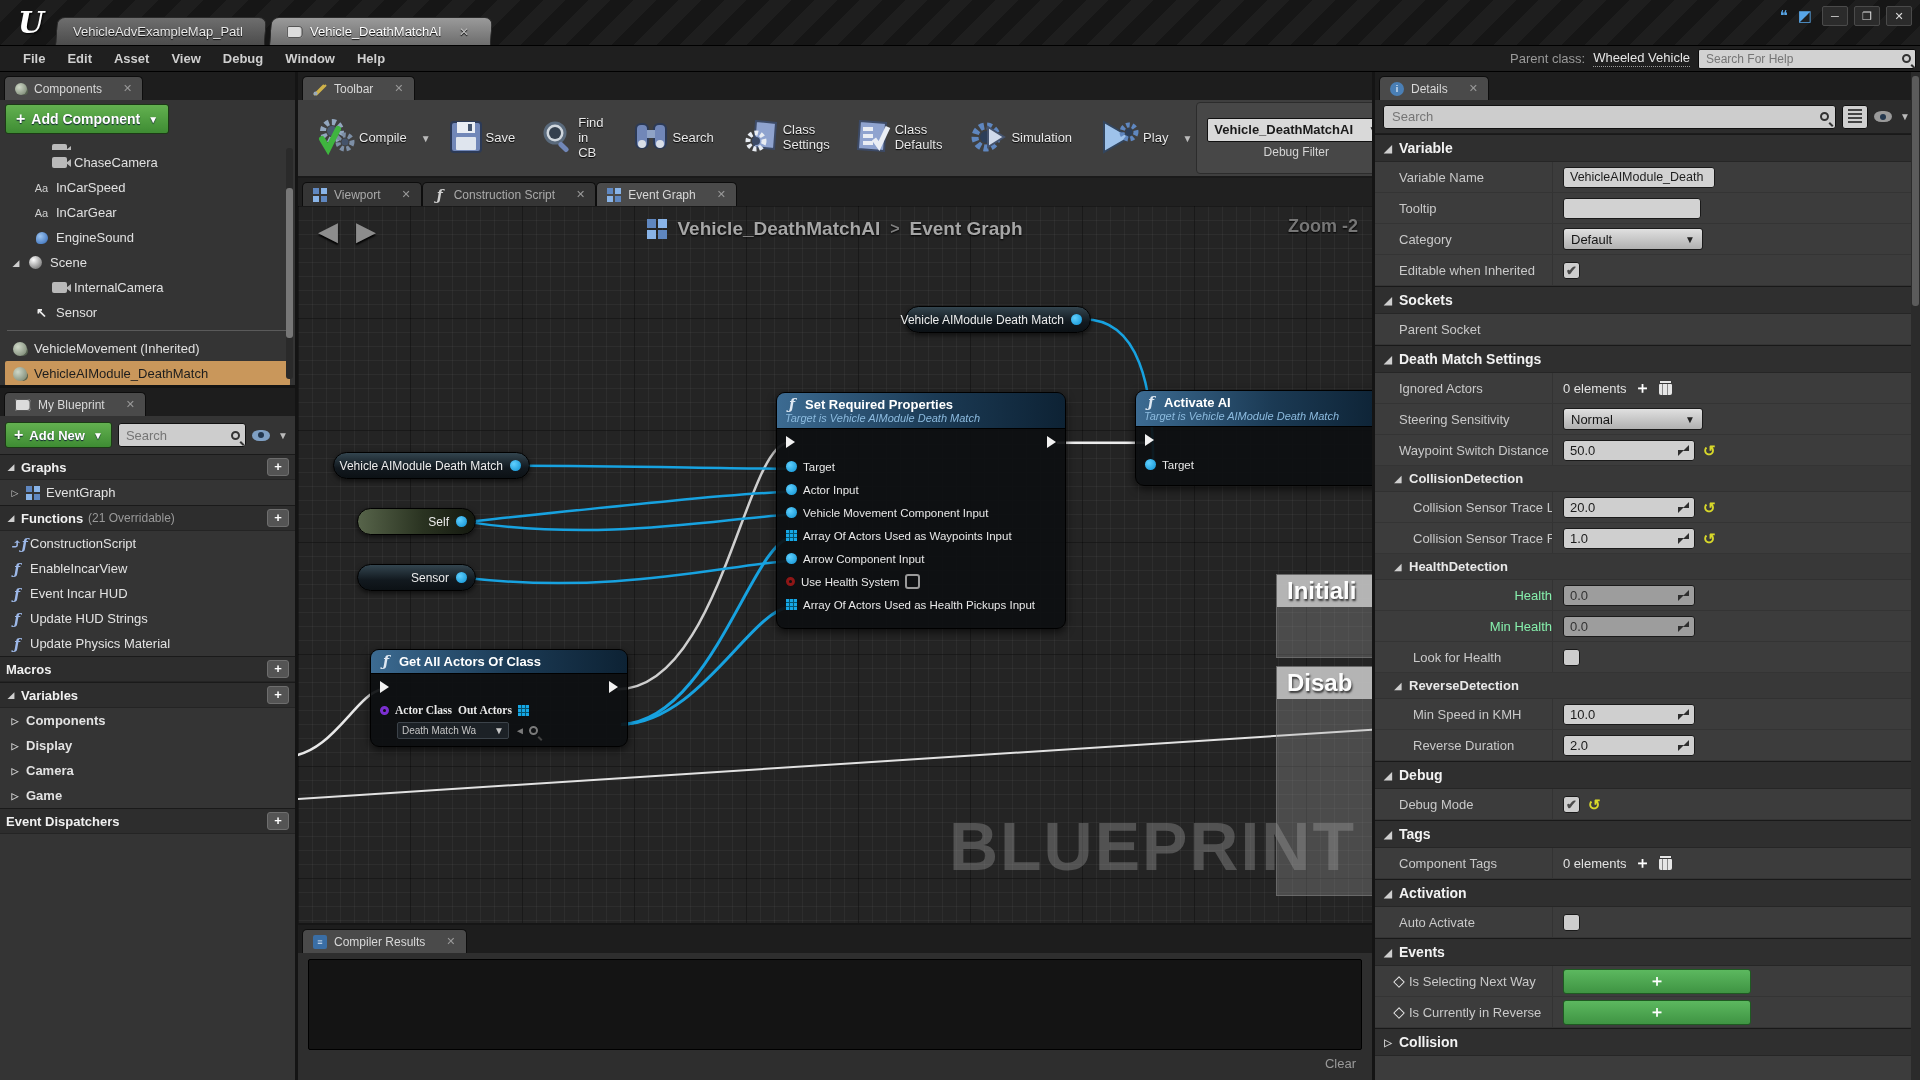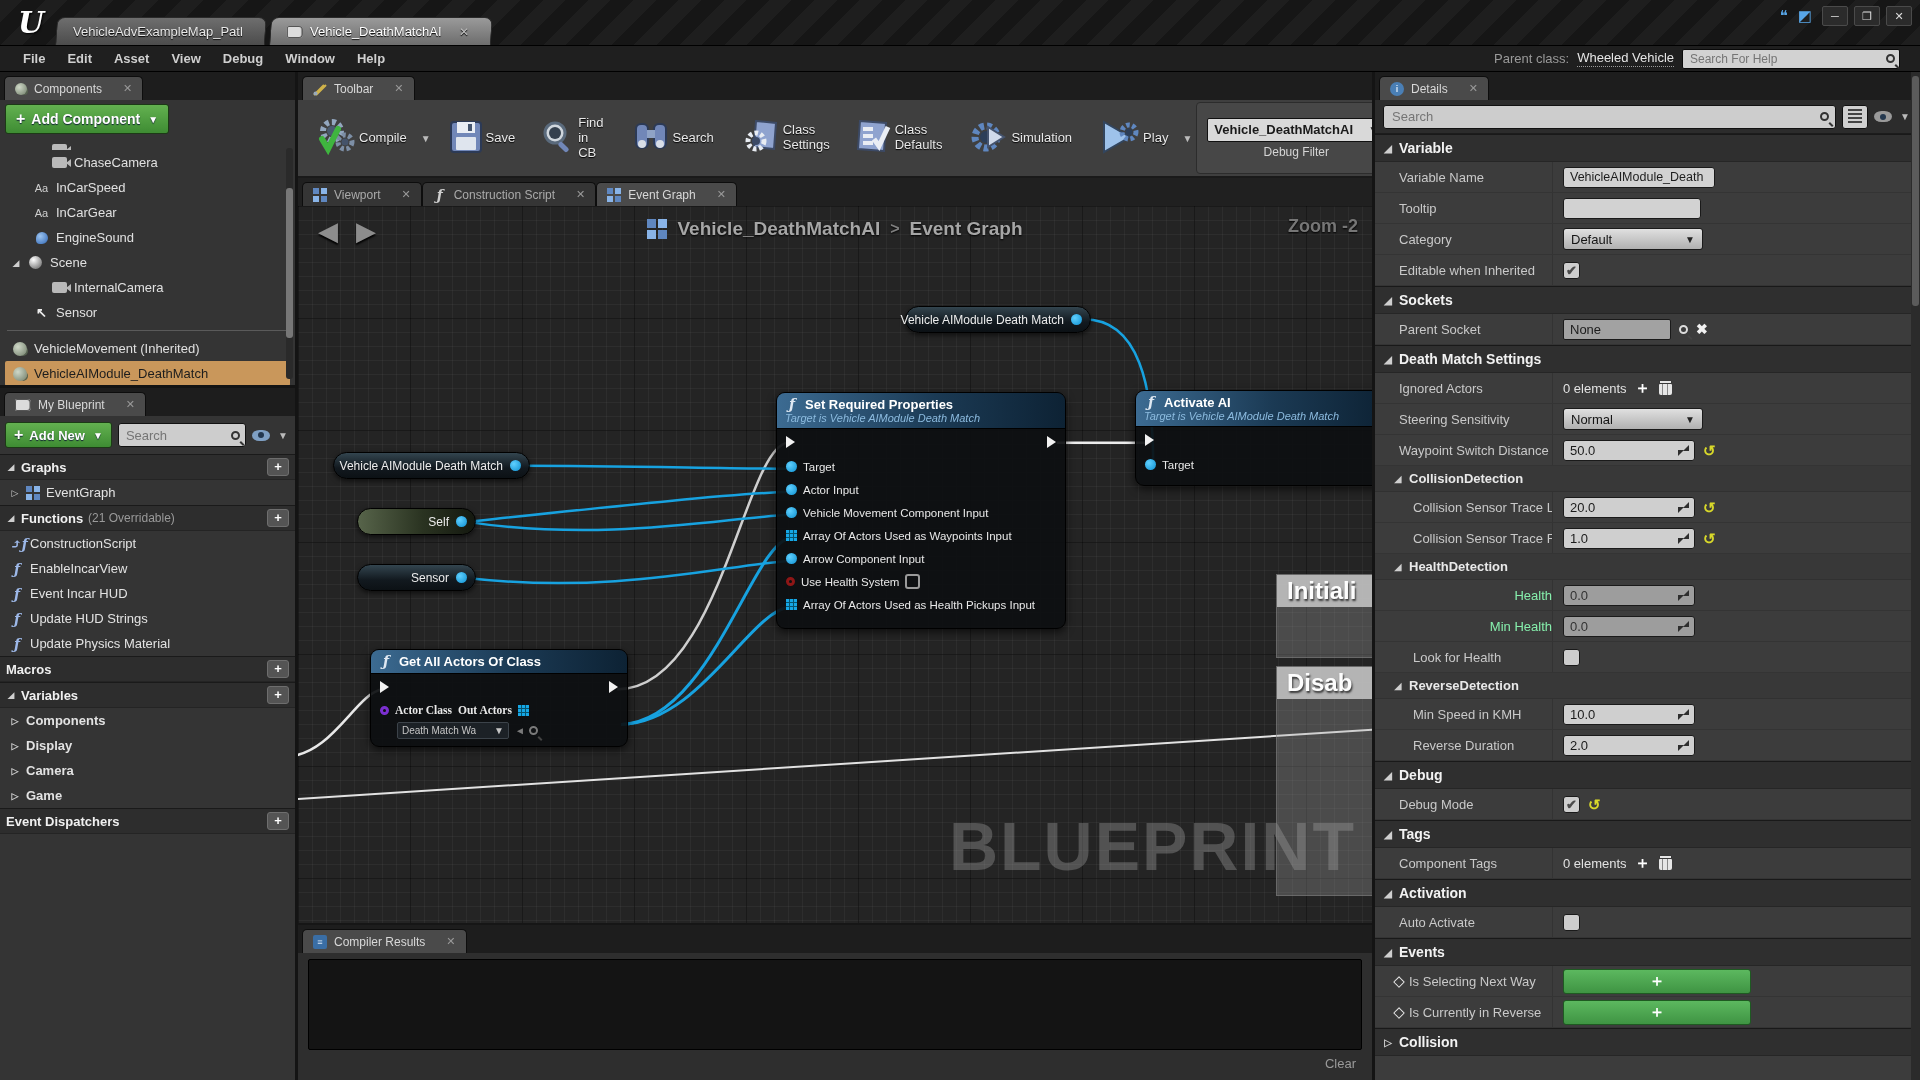--- a/index.html
+++ b/index.html
@@ -25,21 +25,21 @@
     box-shadow:inset 0 0 0 1px #555, inset -8px 0 0 -6px #9a9a9a; }
   .win-controls { position:absolute; right:8px; top:6px; display:flex; gap:6px; align-items:center; }
   .win-btn { width:26px; height:20px; background:#2b2b2b; border:1px solid #4a4a4a; color:#ddd;
     font-size:11px; text-align:center; line-height:18px; border-radius:2px; }
   .blue-glyph { color:#58a6e8; font-size:15px; margin-right:4px; }
 
   
   .menubar { position:absolute; top:46px; left:0; right:0; height:26px; background:#1f1f1f;
     border-bottom:1px solid #000; display:flex; align-items:center; padding-left:12px; }
   .menu-item { padding:0 11px; font-size:13px; color:#cfcfcf;font-weight:bold; }
-  .menu-right { margin-left:auto; display:flex; align-items:center; gap:8px; padding-right:20px; }
+  .menu-right { margin-left:auto; display:flex; align-items:center; gap:8px; padding-right:4px; }
   .parent-class-label { color:#9a9a9a; font-size:13px; }
   .parent-class-value { color:#e6e6e6; font-size:13px; border-bottom:1px dotted #9a9a9a; padding-bottom:1px; }
   .help-search { width:218px; height:20px; background:#d2d2d2; border:1px solid #0a0a0a; border-radius:2px;
     display:flex; align-items:center; padding:0 4px 0 7px; }
   .help-search input { flex:1; border:none; background:transparent; font-size:12px; color:#333; outline:none; font-family:inherit; }
   .mag { width:9px; height:9px; border:2px solid #444; border-radius:50%; position:relative; flex:none; }
   .mag::after { content:""; position:absolute; width:2px; height:5px; background:#444; left:8px; top:8px; transform:rotate(-45deg); }
   .mag.light { border-color:#333; } .mag.light::after{ background:#333; }
 
   
@@ -800,25 +800,20 @@
           </div>
         </div>
 
         <div class="dsec">
           <div class="dsec-head">
               <span class="exp">◢</span>
               <span>Sockets</span>
             </div>
           <div class="drow">
             <span class="dlabel">Parent Socket</span>
-            <span class="dvalue">
-              <span class="socket-box">None</span>
-              <span class="mag" style="border-color:#ddd"></span>
-              <span class="xmark">✖</span>
-            </span>
           </div>
         </div>
 
         <div class="dsec">
           <div class="dsec-head">
               <span class="exp">◢</span>
               <span>Death Match Settings</span>
             </div>
           <div class="drow">
             <span class="dlabel">Ignored Actors</span>

